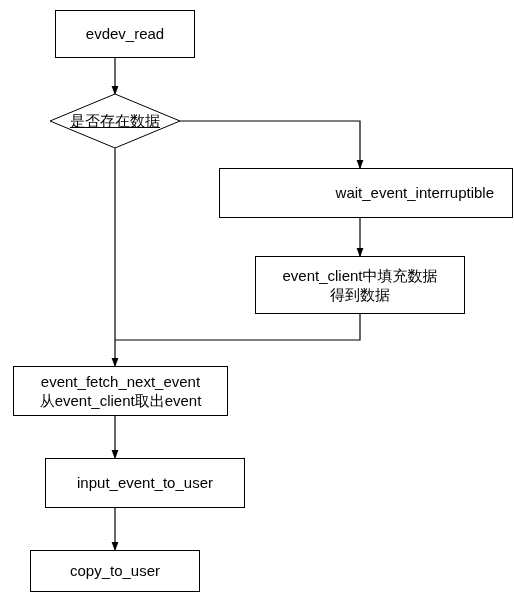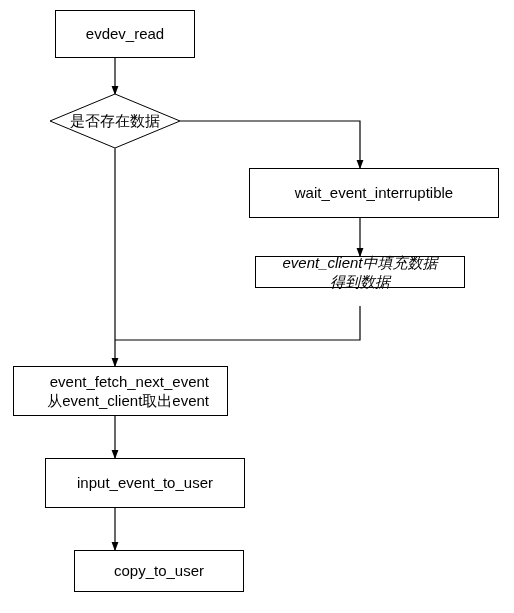--- a/index.html
+++ b/index.html
@@ -36,20 +36,21 @@
     text-align: center;
     line-height: 1.2;
   }
   .diamond svg { position: absolute; top:0; left:0; }
   .diamond .label {
     position: absolute;
     top: 50%;
     left: 50%;
     transform: translate(-50%, -50%);
     white-space: nowrap;
+    text-decoration: underline;
   }
 </style>
 </head>
 <body>
 
 <svg width="514" height="613">
   <defs>
     <marker id="arrow" markerWidth="8" markerHeight="8" refX="7" refY="3" orient="auto" markerUnits="strokeWidth">
       <path d="M0,0 L8,3 L0,6 Z" fill="#000"></path>
     </marker>
@@ -74,33 +75,33 @@
   <div>evdev_read</div>
 </div>
 
 <div class="diamond" style="left:50px; top:94px; width:130px; height:54px;">
   <svg width="130" height="54">
     <polygon points="65,0 130,27 65,54 0,27" fill="#fff" stroke="#000" stroke-width="1"></polygon>
   </svg>
   <div class="label">是否存在数据</div>
 </div>
 
-<div class="box" style="left:249px; top:168px; width:250px; height:50px;">
+<div class="box" style="left:219px; top:168px; width:294px; height:50px;align-items:flex-end;">
   <div>wait_event_interruptible</div>
 </div>
 
-<div class="box" style="left:255px; top:256px; width:210px; height:32px;font-style:italic;">
+<div class="box" style="left:255px; top:256px; width:210px; height:58px;">
   <div>event_client中填充数据</div>
   <div>得到数据</div>
 </div>
 
-<div class="box" style="left:13px; top:366px; width:215px; height:50px;align-items:flex-end;">
+<div class="box" style="left:13px; top:366px; width:215px; height:50px;">
   <div>event_fetch_next_event</div>
   <div>从event_client取出event</div>
 </div>
 
 <div class="box" style="left:15px; top:458px; width:200px; height:50px;margin-left:30px;">
   <div>input_event_to_user</div>
 </div>
 
-<div class="box" style="left:30px; top:550px; width:170px; height:42px;margin-left:44px;">
+<div class="box" style="left:30px; top:550px; width:170px; height:42px;">
   <div>copy_to_user</div>
 </div>
 
 </body></html>

